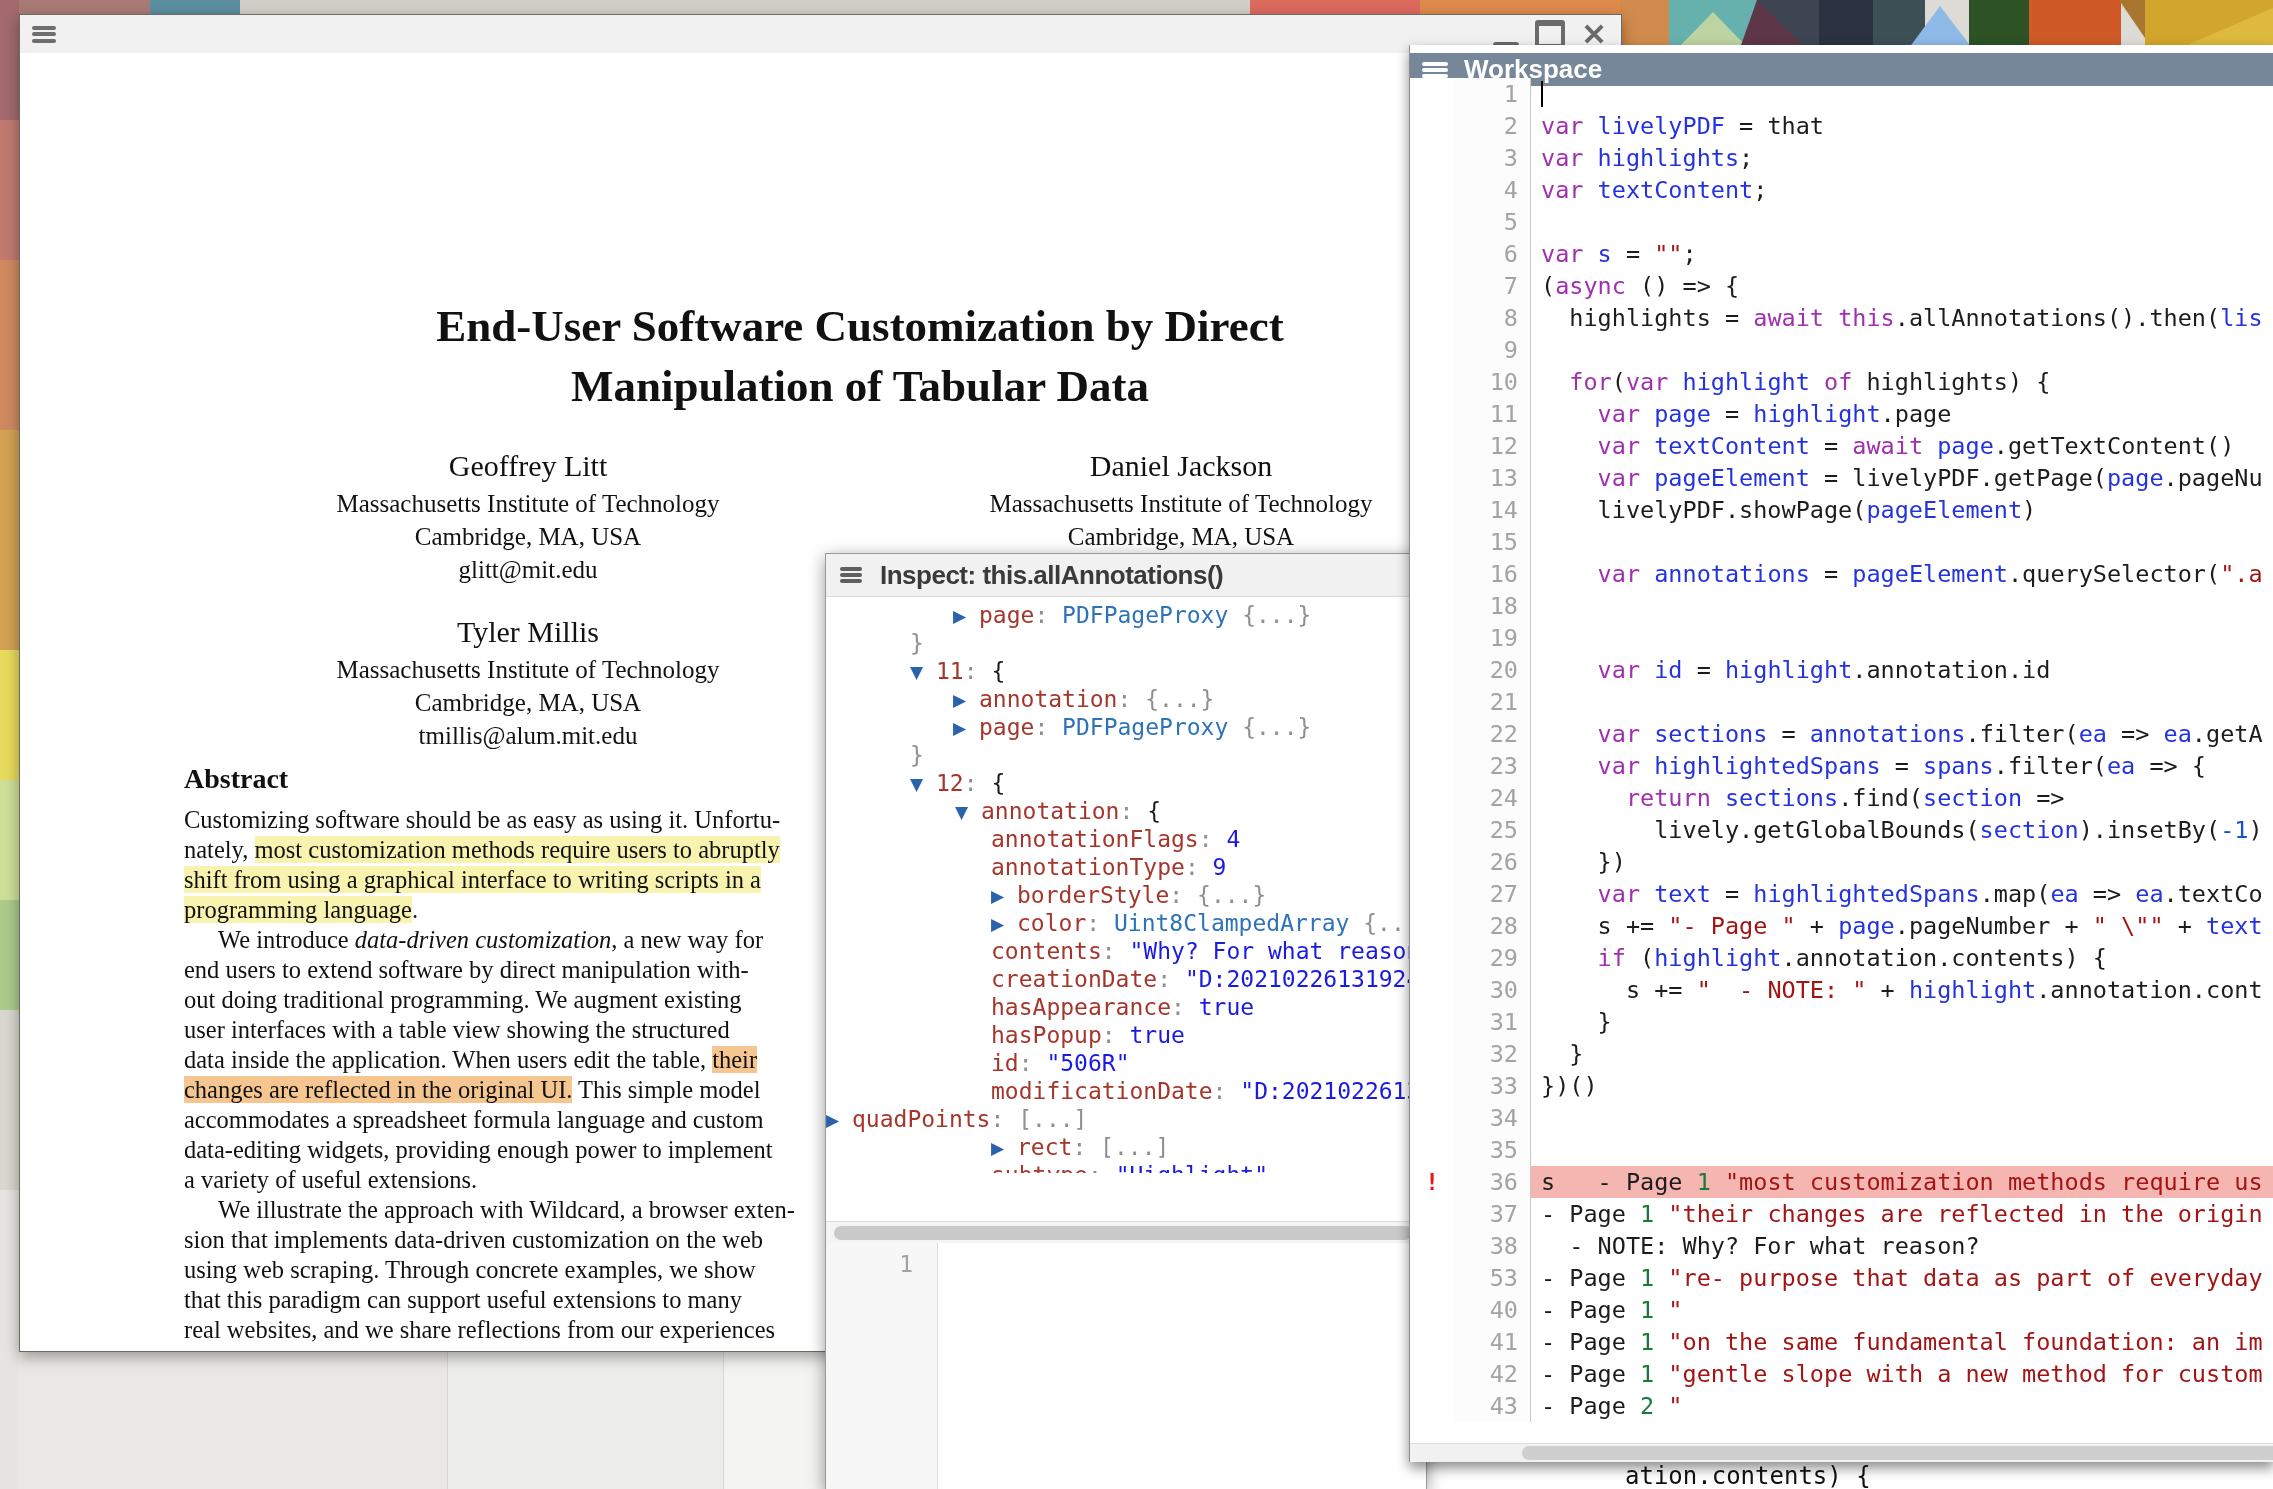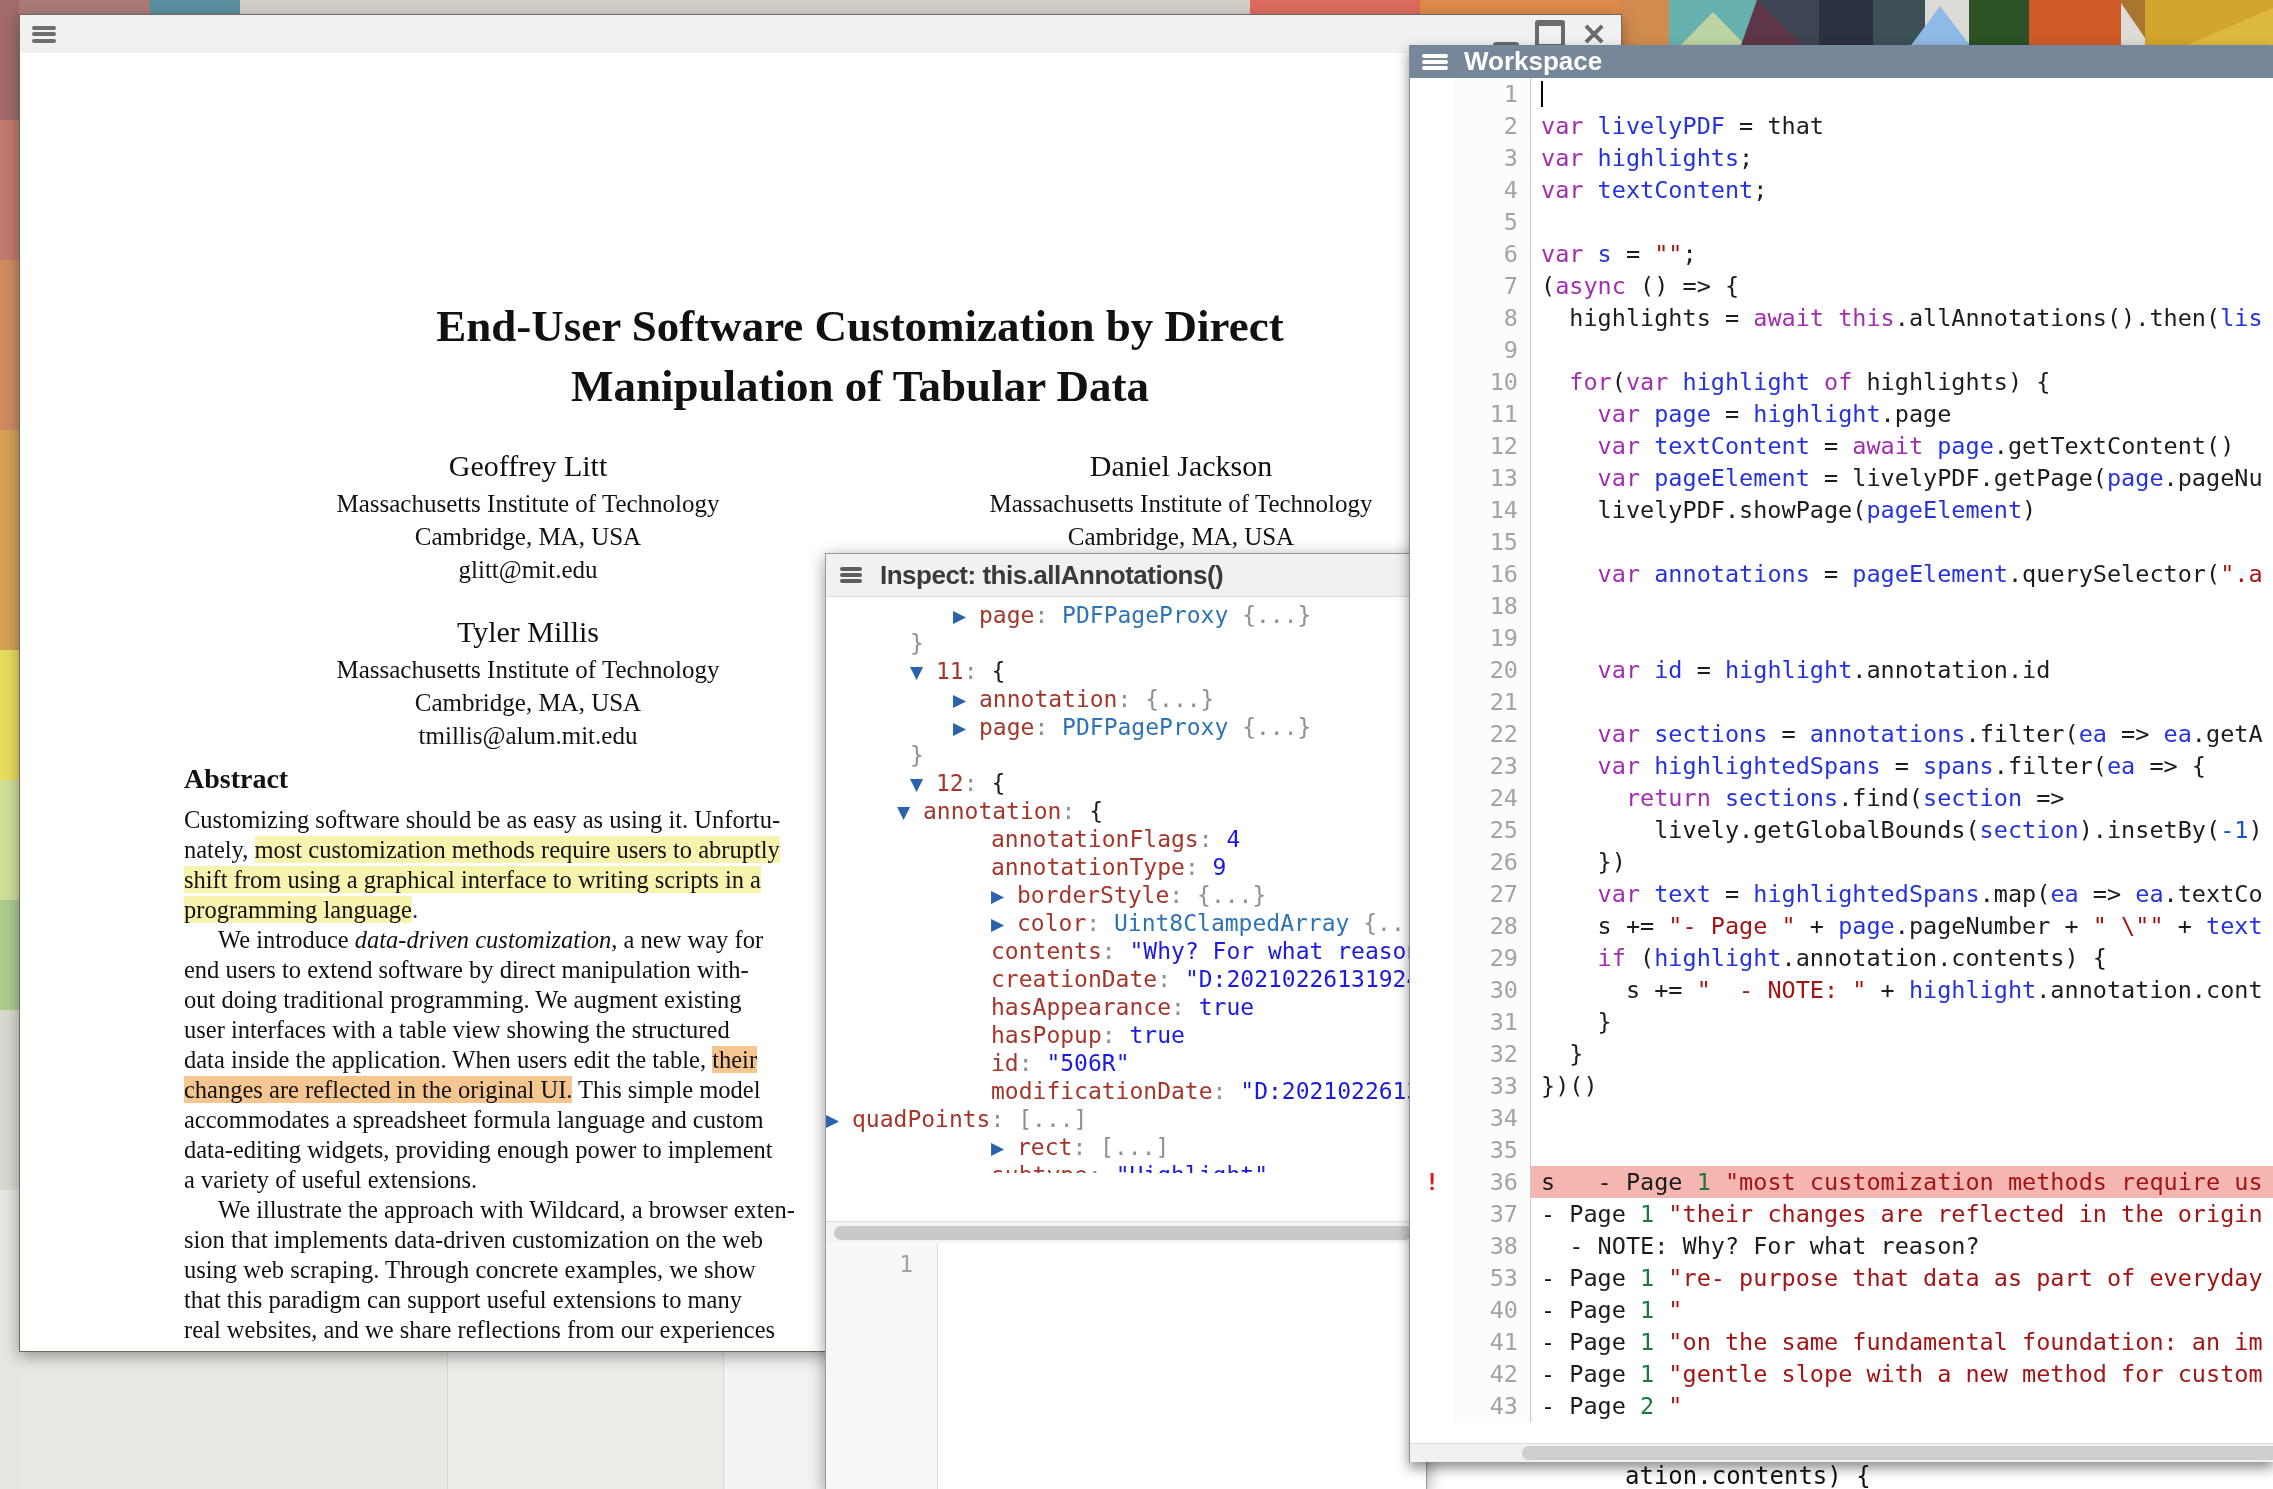--- a/index.html
+++ b/index.html
@@ -54,21 +54,21 @@
   #inspect-editor{position:absolute;top:689px;left:0;right:0;bottom:0;background:#fff;display:flex;}
   #inspect-gutter{width:112px;background:#f7f7f7;border-right:1px solid #ddd;text-align:right;padding:8px 24px 0 0;box-sizing:border-box;font-family:"DejaVu Sans Mono",monospace;font-size:23px;color:#a3a3a3;}
 
   
   .tk-d{color:#1c1c1c}.tk-k{color:#a12fb0}.tk-v{color:#2433dd}.tk-s{color:#a31515}
   .tk-n{color:#1552d0}.tk-g{color:#1a7a3c}.tk-K{color:#a5362b}.tk-C{color:#2e73b8}
   .tk-P{color:#8f8f8f}.tk-S{color:#1a1ae0}.tk-N{color:#1a1ae0}
 
   
   #workspace-window{position:absolute;left:1409px;top:45px;width:864px;height:1417px;background:#fff;border-left:1px solid #8d8d8d;box-shadow:0 6px 12px rgba(0,0,0,.45);z-index:30;overflow:hidden;}
-  #ws-titlebar{height:33px;background:#758799;display:flex;align-items:center;padding:0 12px;}
+  #ws-titlebar{height:33px;background:#758799;display:flex;align-items:center;padding:0 12px;margin-top:8px;}
   #ws-hamburger{width:26px;height:16px;margin-right:16px;}
   #ws-hamburger i{width:26px;height:4px;background:#fff;}
   #ws-title{color:#fff;font-size:26px;font-weight:bold;}
   #ws-code{position:absolute;top:33px;left:0;right:0;bottom:18px;overflow:hidden;font-family:"DejaVu Sans Mono",monospace;font-size:23.5px;}
   .ws-row{display:flex;height:32px;line-height:32px;}
   .ws-err{width:44px;text-align:center;color:#e01b1b;font-weight:bold;background:#fff;}
   .ws-num{width:64px;text-align:right;padding-right:12px;color:#a3a3a3;background:#fcfcfc;}
   .ws-codecell{flex:1;border-left:1px solid #c9c9c9;padding-left:10px;white-space:pre;color:#1c1c1c;}
   .ws-hl{background:#f5b5b1;}
   .cursor{display:inline-block;width:2px;height:26px;background:#000;vertical-align:-5px;}
@@ -207,21 +207,21 @@
       <span id="inspect-title">Inspect: this.allAnnotations()</span>
     </div>
     <div id="inspect-tree">
         <div class="tree-row" style="padding-left: 127px;"><span class="tree-exp">▶</span><span class="tk-K">page</span><span class="tk-P">:</span><span class="tk-d"> </span><span class="tk-C">PDFPageProxy</span><span class="tk-d"> </span><span class="tk-P">{...}</span></div>
         <div class="tree-row" style="padding-left: 84px;"><span class="tk-P">}</span></div>
         <div class="tree-row" style="padding-left: 84px;"><span class="tree-exp">▼</span><span class="tk-K">11</span><span class="tk-P">:</span><span class="tk-d"> {</span></div>
         <div class="tree-row" style="padding-left: 127px;"><span class="tree-exp">▶</span><span class="tk-K">annotation</span><span class="tk-P">:</span><span class="tk-d"> </span><span class="tk-P">{...}</span></div>
         <div class="tree-row" style="padding-left: 127px;"><span class="tree-exp">▶</span><span class="tk-K">page</span><span class="tk-P">:</span><span class="tk-d"> </span><span class="tk-C">PDFPageProxy</span><span class="tk-d"> </span><span class="tk-P">{...}</span></div>
         <div class="tree-row" style="padding-left: 84px;"><span class="tk-P">}</span></div>
         <div class="tree-row" style="padding-left: 84px;"><span class="tree-exp">▼</span><span class="tk-K">12</span><span class="tk-P">:</span><span class="tk-d"> {</span></div>
-        <div class="tree-row" style="padding-left: 71px;"><span class="tree-exp">▼</span><span class="tk-K">annotation</span><span class="tk-P">:</span><span class="tk-d"> {</span></div>
+        <div class="tree-row" style="padding-left: 105px; margin-left: 24px;"><span class="tree-exp">▼</span><span class="tk-K">annotation</span><span class="tk-P">:</span><span class="tk-d"> {</span></div>
         <div class="tree-row" style="padding-left: 165px;"><span class="tk-K">annotationFlags</span><span class="tk-P">:</span><span class="tk-d"> </span><span class="tk-N">4</span></div>
         <div class="tree-row" style="padding-left: 165px;"><span class="tk-K">annotationType</span><span class="tk-P">:</span><span class="tk-d"> </span><span class="tk-N">9</span></div>
         <div class="tree-row" style="padding-left: 165px;"><span class="tree-exp">▶</span><span class="tk-K">borderStyle</span><span class="tk-P">:</span><span class="tk-d"> </span><span class="tk-P">{...}</span></div>
         <div class="tree-row" style="padding-left: 165px;"><span class="tree-exp">▶</span><span class="tk-K">color</span><span class="tk-P">:</span><span class="tk-d"> </span><span class="tk-C">Uint8ClampedArray</span><span class="tk-d"> </span><span class="tk-P">{...}</span></div>
         <div class="tree-row" style="padding-left: 165px;"><span class="tk-K">contents</span><span class="tk-P">:</span><span class="tk-d"> </span><span class="tk-S">"Why? For what reason?</span></div>
         <div class="tree-row" style="padding-left: 165px;"><span class="tk-K">creationDate</span><span class="tk-P">:</span><span class="tk-d"> </span><span class="tk-S">"D:20210226131924Z</span></div>
         <div class="tree-row" style="padding-left: 165px;"><span class="tk-K">hasAppearance</span><span class="tk-P">:</span><span class="tk-d"> </span><span class="tk-N">true</span></div>
         <div class="tree-row" style="padding-left: 165px;"><span class="tk-K">hasPopup</span><span class="tk-P">:</span><span class="tk-d"> </span><span class="tk-N">true</span></div>
         <div class="tree-row" style="padding-left: 165px;"><span class="tk-K">id</span><span class="tk-P">:</span><span class="tk-d"> </span><span class="tk-S">"506R"</span></div>
         <div class="tree-row" style="padding-left: 165px;"><span class="tk-K">modificationDate</span><span class="tk-P">:</span><span class="tk-d"> </span><span class="tk-S">"D:20210226131</span></div>

